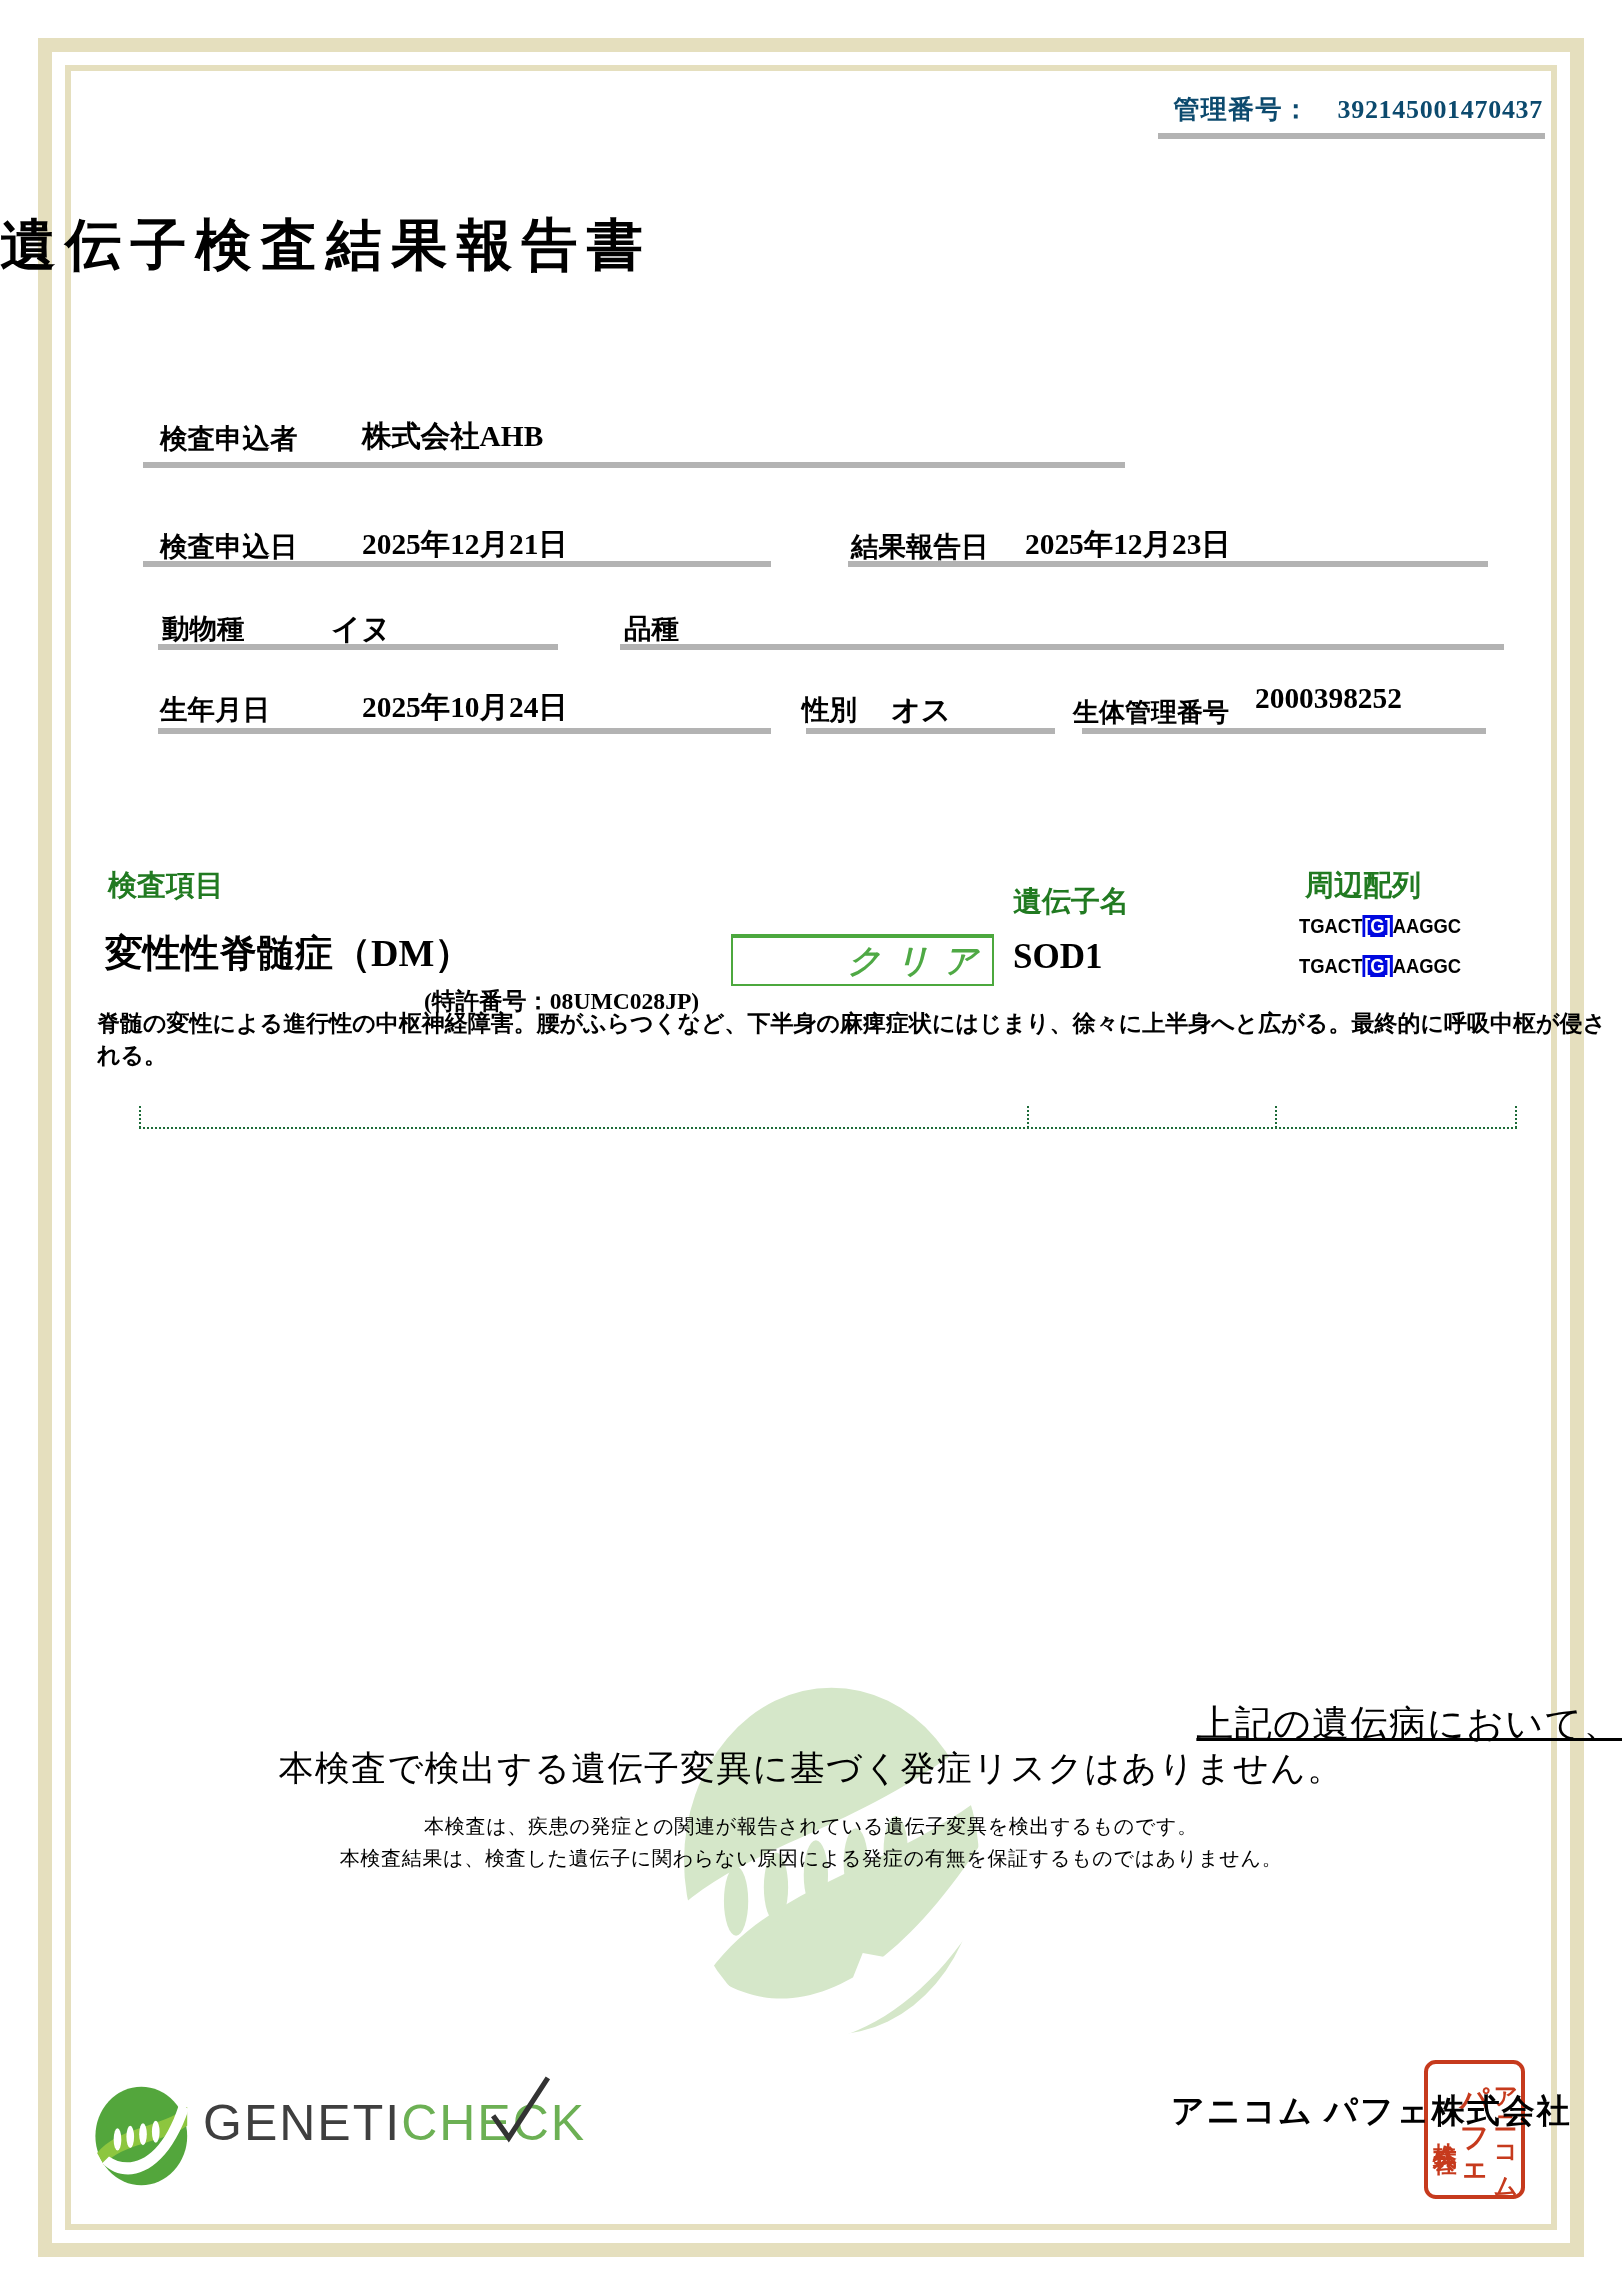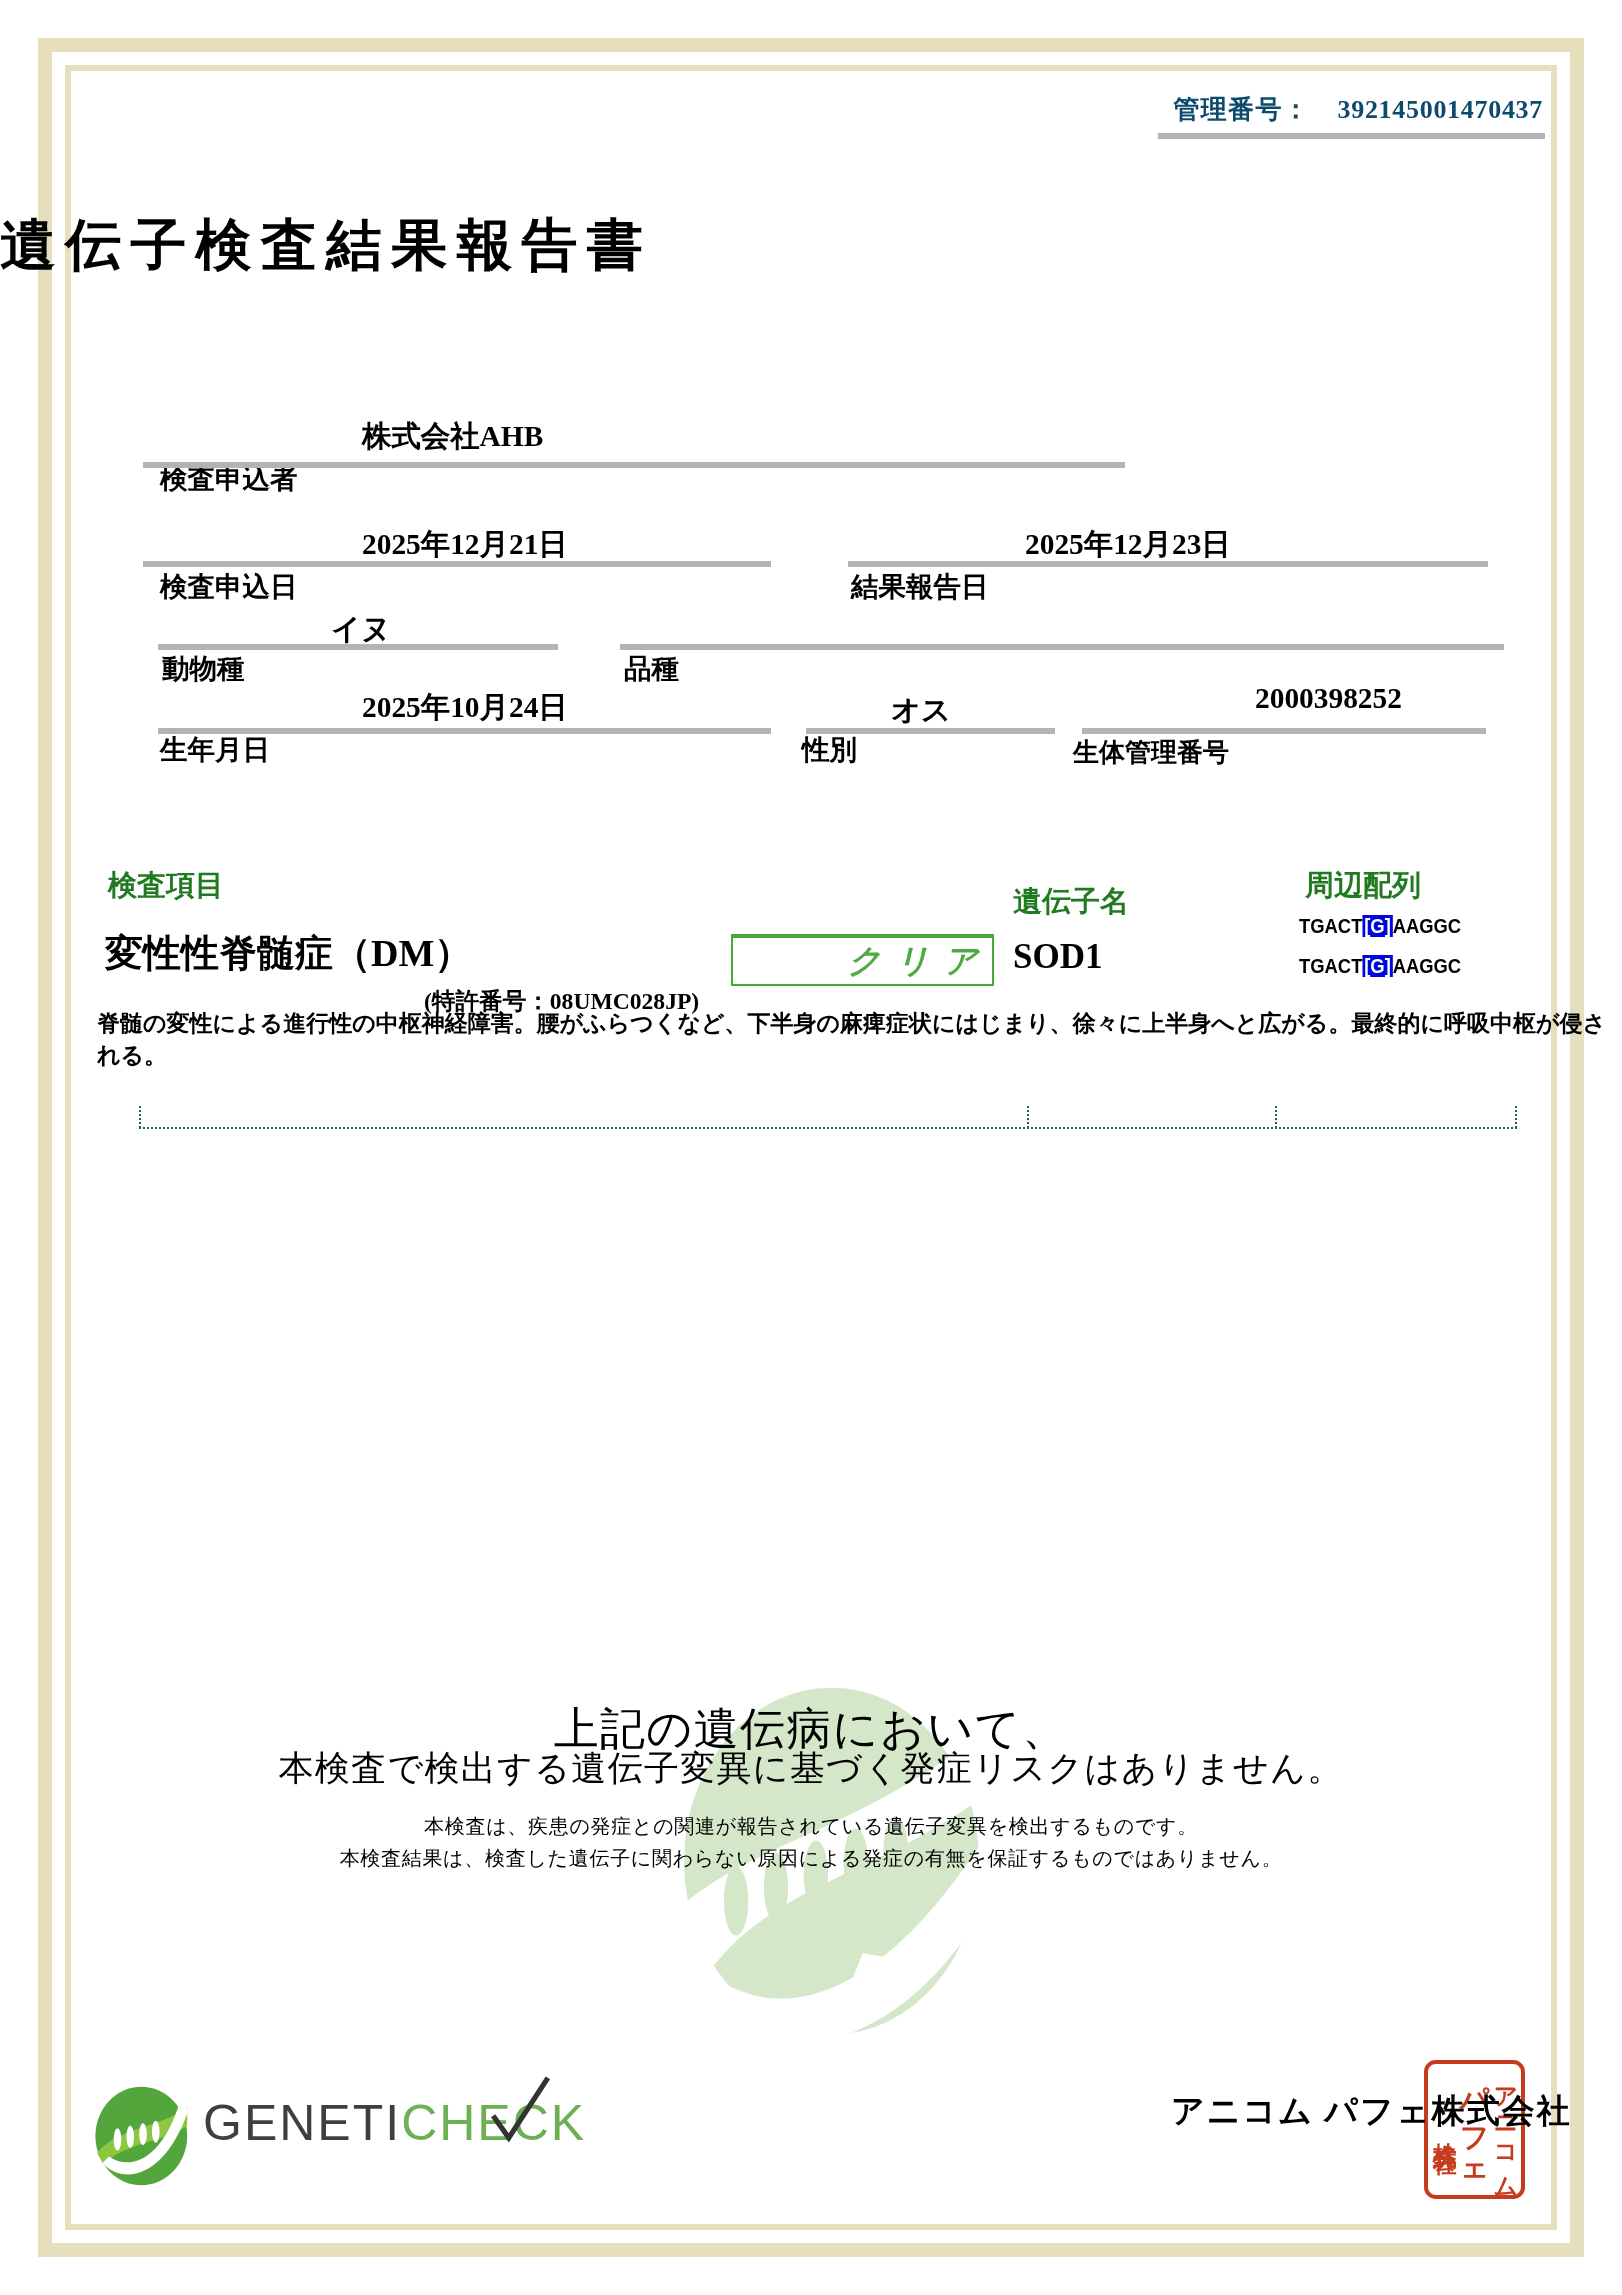--- a/index.html
+++ b/index.html
@@ -16,21 +16,21 @@
   
   .mgmt { position:absolute; top:92px; right:79px; font-size:26px; font-weight:bold;
           color:#0c4a6e; letter-spacing:1.3px; white-space:nowrap; }
   .mgmt .num { margin-left:27.5px; letter-spacing:0.7px; }
   .mgmt-rule { position:absolute; left:1158px; top:133px; width:387px; height:5.9px; background:#b3b3b3; }
 
   .title { position:absolute; top:208px; left:0; width:100%; text-align:left;
            font-size:56px; font-weight:bold; letter-spacing:9.2px; }
 
   
-  .lbl { position:absolute; font-size:27.5px; font-weight:bold; white-space:nowrap;margin-top:40px; }
+  .lbl { position:absolute; font-size:27.5px; font-weight:bold; white-space:nowrap; }
   .val { position:absolute; font-size:29.4px; font-weight:bold; white-space:nowrap; }
   .rule { position:absolute; height:5.9px; background:#b3b3b3; }
 
   
   .col-head { position:absolute; font-size:29px; font-weight:bold; color:#217a21; white-space:nowrap; }
   .disease  { position:absolute; left:105px; top:928px; font-size:38px; font-weight:bold; white-space:nowrap; }
   .patent   { position:absolute; left:424px; top:985px; font-size:23.6px; font-weight:bold; white-space:nowrap; }
   .result-box { position:absolute; left:731px; top:934px; width:259px; height:46px;
                 border:2.6px solid #4ca83e; border-top-width:4.6px;
                 display:flex; align-items:center; justify-content:flex-end; }
@@ -42,22 +42,22 @@
 
   .desc { position:absolute; left:97px; font-size:23px; font-weight:bold; white-space:nowrap; }
   .risk-note { position:absolute; left:97px; top:1071px; font-size:24px; font-weight:bold; color:#1d7a1d; white-space:nowrap; }
 
   .dotted-h { position:absolute; left:139px; top:1127px; width:1378px; height:0;
               border-bottom:2.6px dotted #1c6b38; }
   .dotted-v { position:absolute; top:1106px; height:22px; width:0; border-left:2px dotted #1c6b38; }
 
   
   .wm { position:absolute; left:658px; top:1672px; width:347px; height:380px; }
-  .sum1 { position:absolute; top:1699px; left:0; width:100%; text-align:center; font-size:45px;
-          font-family:"Liberation Sans","DejaVu Sans",sans-serif; letter-spacing:1.3px; }
+  .sum1 { position:absolute; top:1699px; left:0; width:100%; text-align:right; font-size:37px;
+          font-family:"Liberation Sans","DejaVu Sans",sans-serif; letter-spacing:1.3px;text-decoration:underline; }
   .sum2 { position:absolute; top:1745px; left:0; width:100%; text-align:center; font-size:35px;
           font-family:"Liberation Sans","DejaVu Sans",sans-serif; letter-spacing:1.3px; }
   .disc { position:absolute; left:0; width:100%; text-align:center; font-size:20px;
           font-family:"Liberation Sans","DejaVu Sans",sans-serif; letter-spacing:0.7px; }
 
   
   .logo-mark { position:absolute; left:90px; top:2085px; width:106px; height:102px; }
   .logo-text { position:absolute; left:203px; top:2094px; font-size:50px; letter-spacing:2px;
                font-family:"Liberation Sans","DejaVu Sans",sans-serif; white-space:nowrap; }
   .logo-text .dark  { color:#3f3f3f; }

